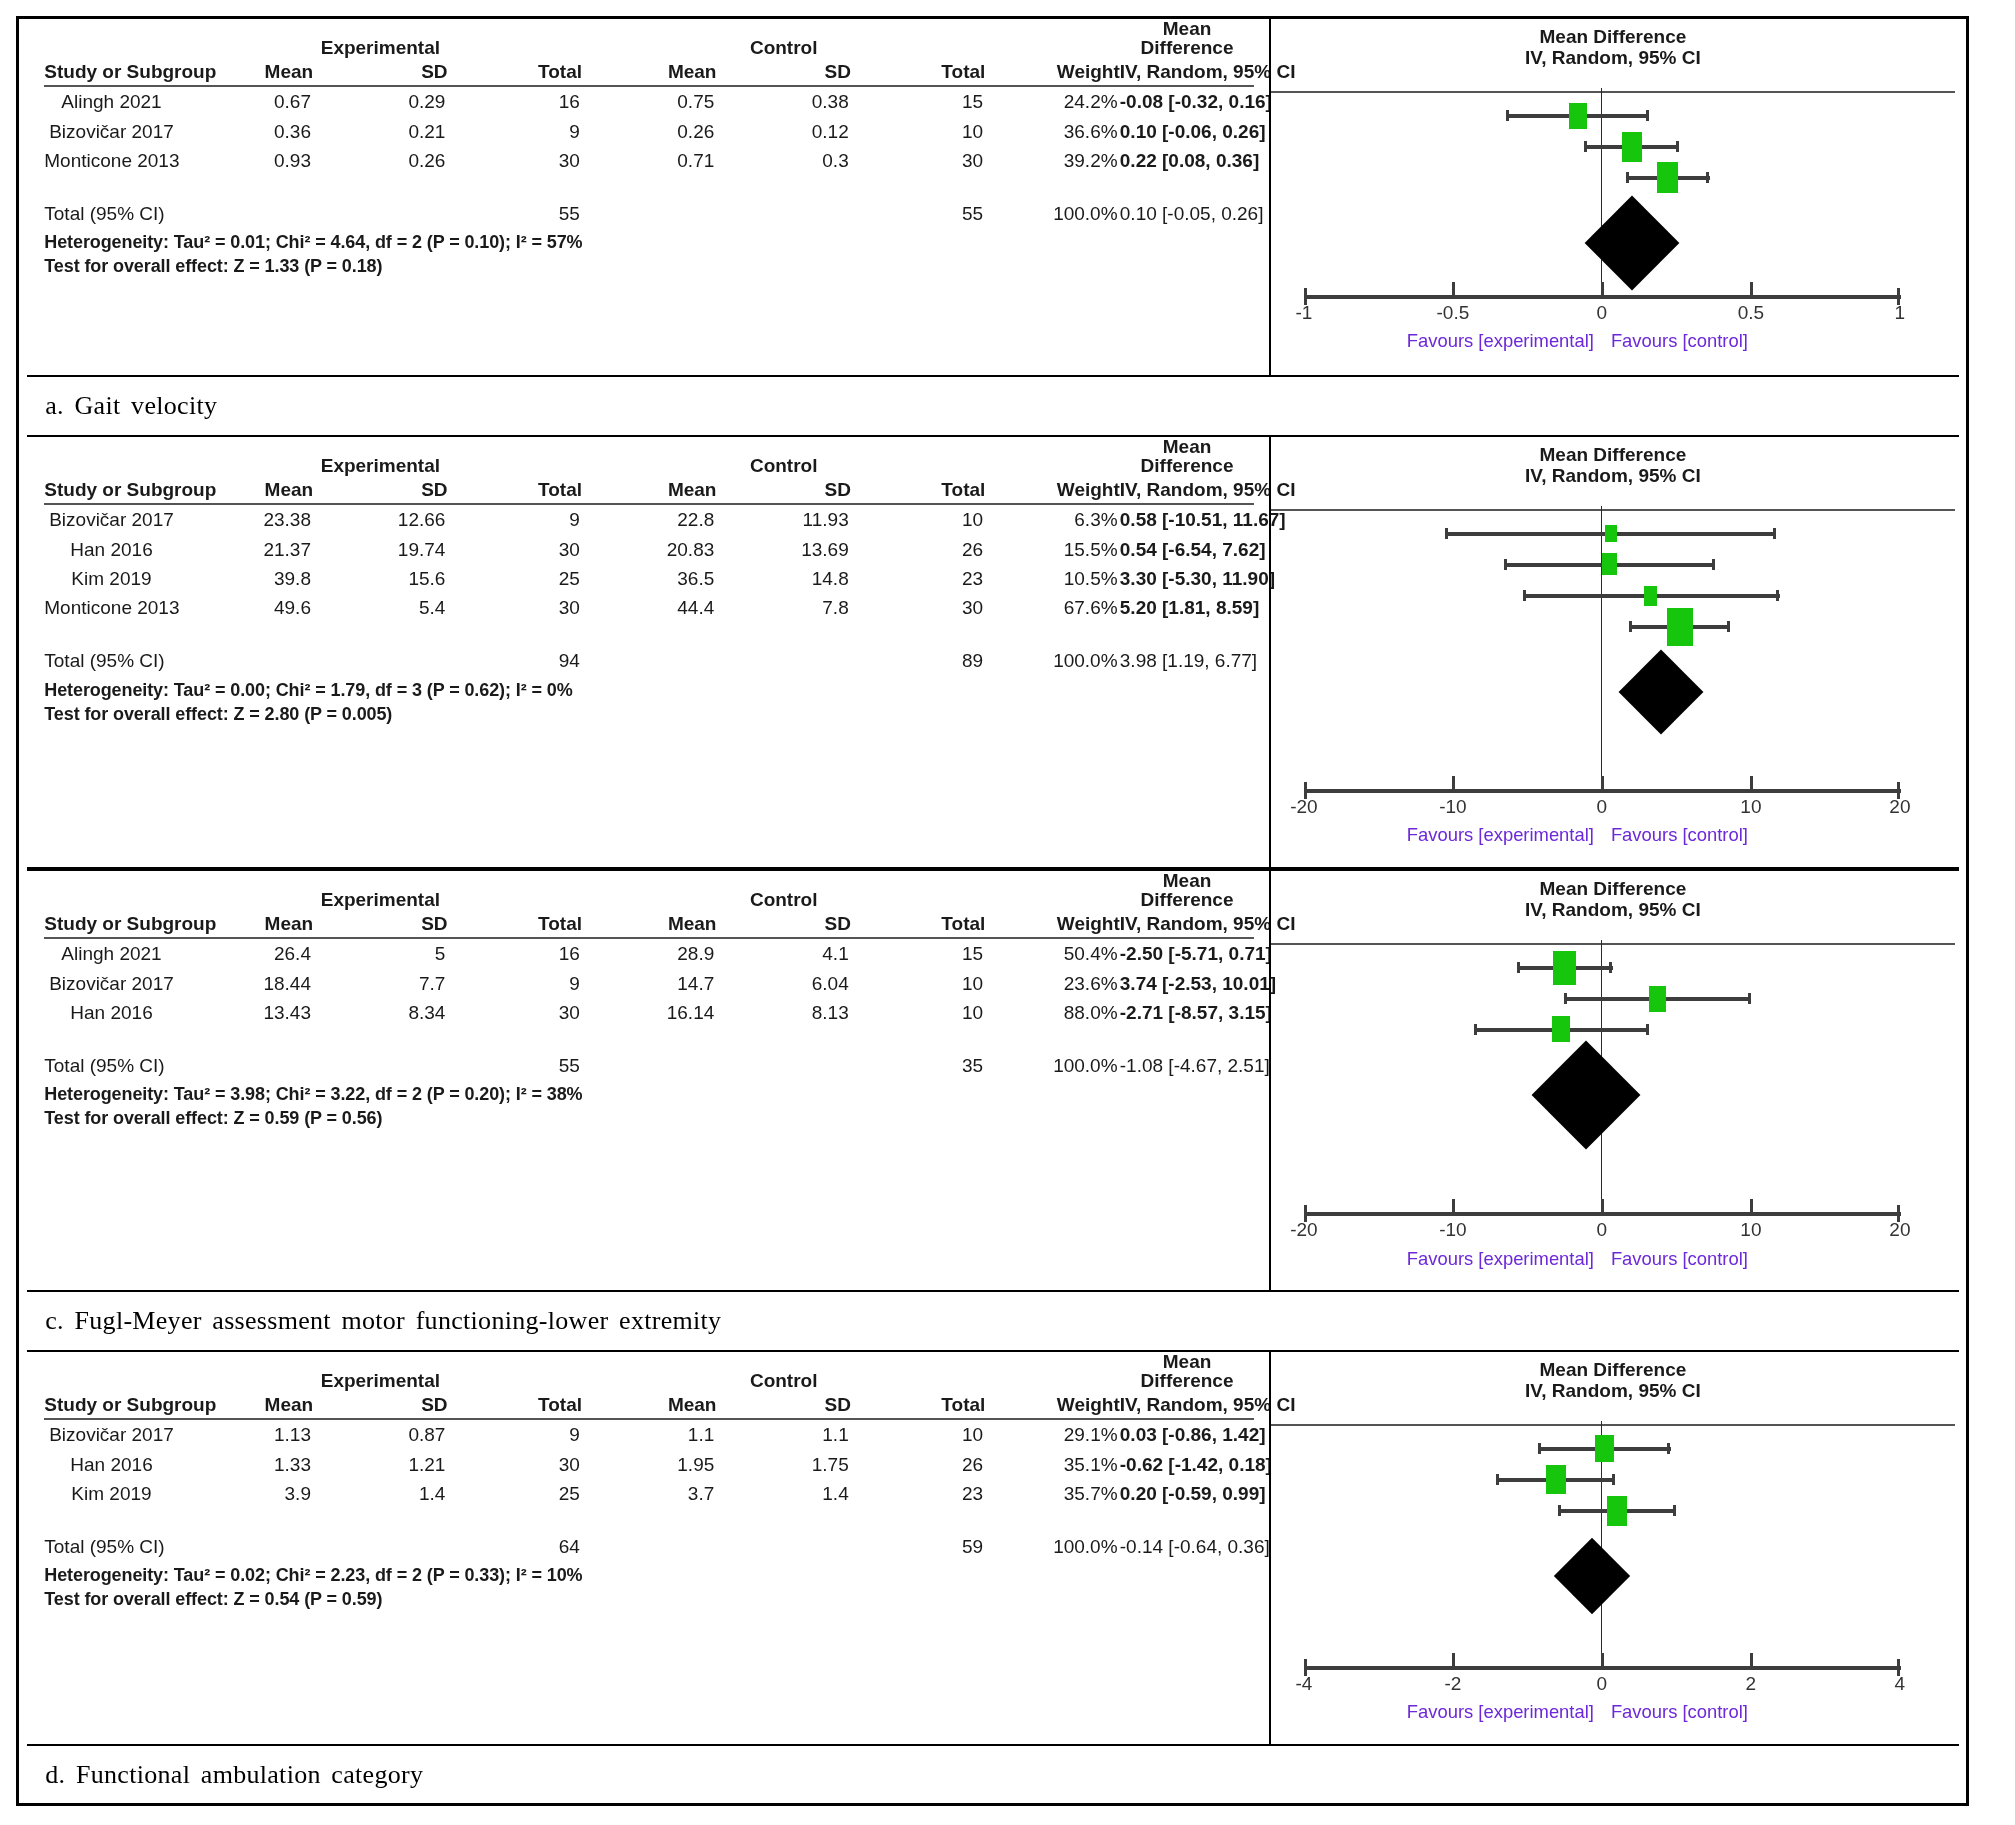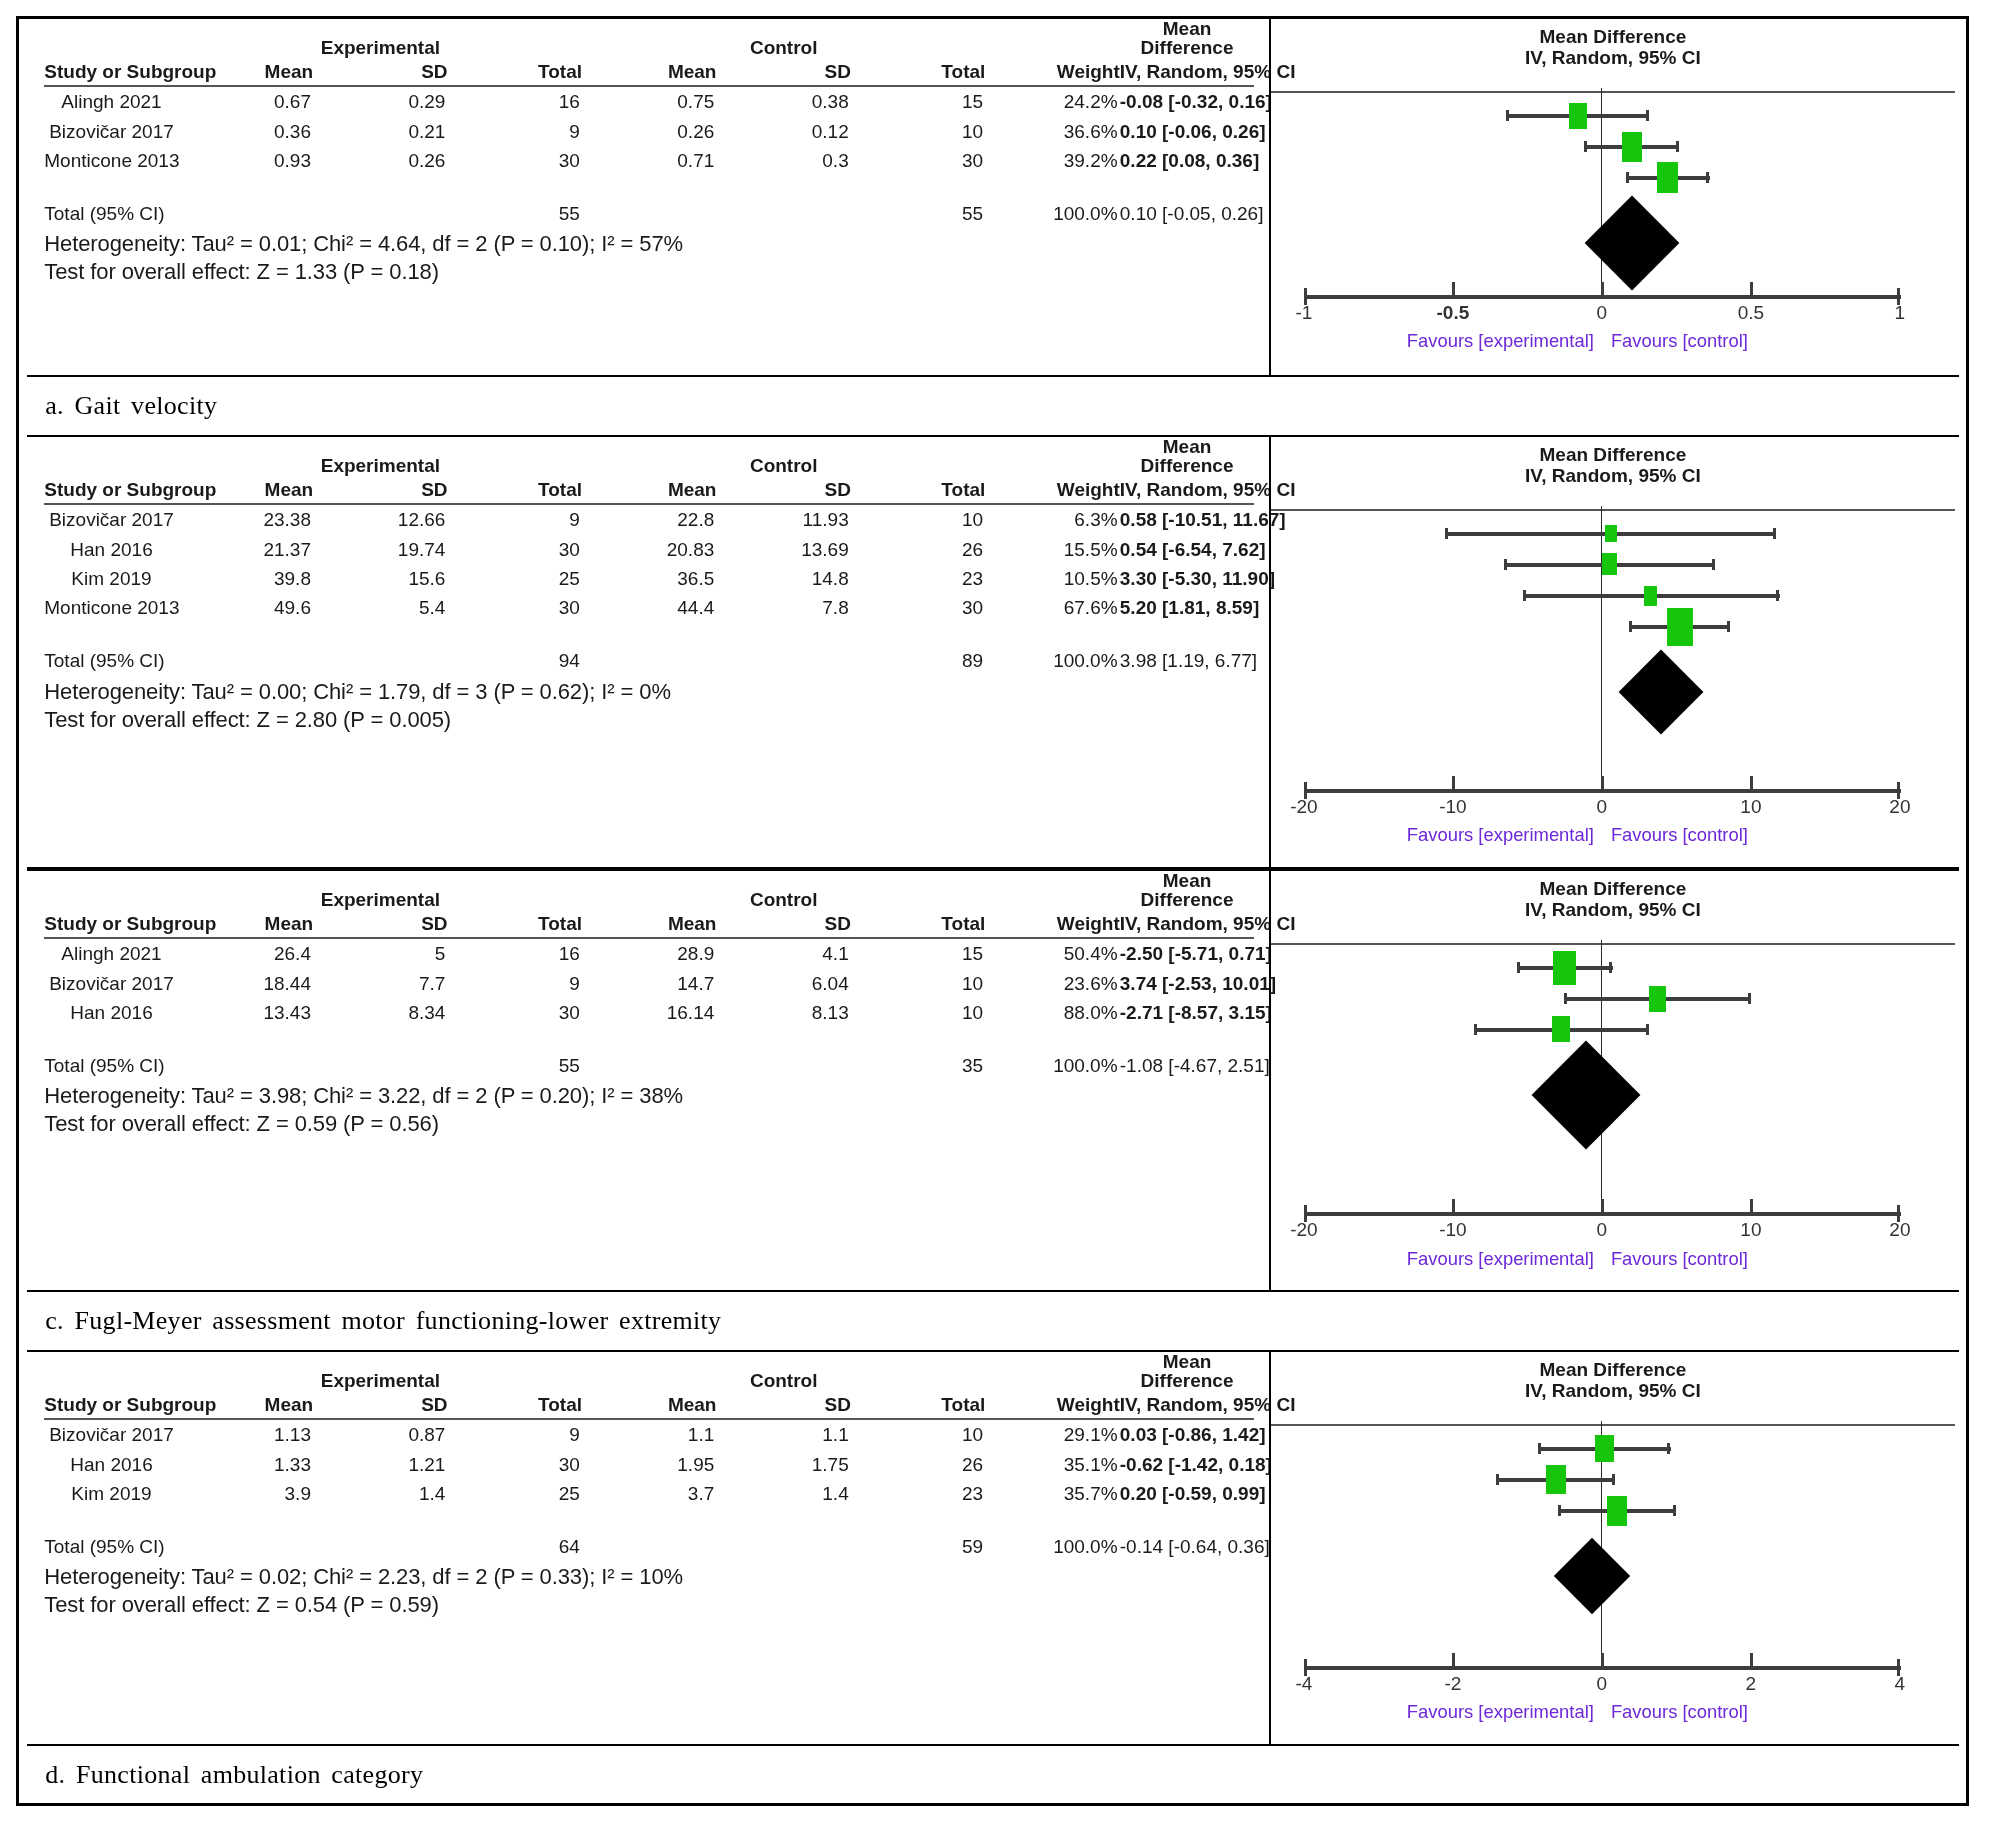--- a/index.html
+++ b/index.html
@@ -61,22 +61,22 @@
   .data-row td.ci{text-align:right;padding-right:4.3px;font-weight:bold;}
   .spacer-row td{height:25px;padding:0;font-size:0;line-height:0;}
   .total-row td{
     padding-top:4.3px;padding-bottom:4.3px;
     font-size:19px;white-space:nowrap;font-weight:normal;
   }
   .total-row td.lft{text-align:left;}
   .total-row td.rgt{text-align:right;padding-right:2.2px;}
   .total-row td.ci{text-align:right;padding-right:4.3px;}
   .stat-line{
-    font-size:22px;white-space:nowrap;
-    padding-top:6px;letter-spacing:-0.1px;
+    font-size:18px;white-space:nowrap;
+    padding-top:6px;letter-spacing:-0.1px;font-weight:bold;
   }
 
   
   .plot{
     position:absolute;
     top:0;
     border-left:2.2px solid #000;
     box-sizing:border-box;
     height:100%;
   }
@@ -232,21 +232,21 @@
           <div class="ci-line" style="left:355px;top:157px;width:84px;"></div>
           <div class="ci-cap" style="left:355px;top:153px;height:11px;"></div>
           <div class="ci-cap" style="left:435px;top:153px;height:11px;"></div>
           <div class="box" style="left:386px;top:143px;width:21px;height:30.5px;background:#16c60c;"></div>
           <div class="diamond" style="left:361px;top:224px;width:67px;height:67px;background:#000000;"></div>
           <div class="axis" style="left:33px;top:276px;width:597px;"></div>
           <div class="axis-end" style="left:33px;top:269px;"></div>
           <div class="axis-end" style="left:626px;top:269px;"></div>
           <div class="tick-label" style="left:33px;top:283px;">-1</div>
           <div class="tick" style="left:181px;top:263px;"></div>
-          <div class="tick-label" style="left:182px;top:283px;font-weight:bold;">-0.5</div>
+          <div class="tick-label" style="left:182px;top:283px;">-0.5</div>
           <div class="tick" style="left:330px;top:263px;"></div>
           <div class="tick-label" style="left:331px;top:283px;">0</div>
           <div class="tick" style="left:479px;top:263px;"></div>
           <div class="tick-label" style="left:480px;top:283px;">0.5</div>
           <div class="tick-label" style="left:629px;top:283px;">1</div>
           <div class="favour exp" style="left:323px;top:311px;">Favours [experimental]</div>
           <div class="favour" style="left:340px;top:311px;">Favours [control]</div>
         </div>
       </div>
     </div>

